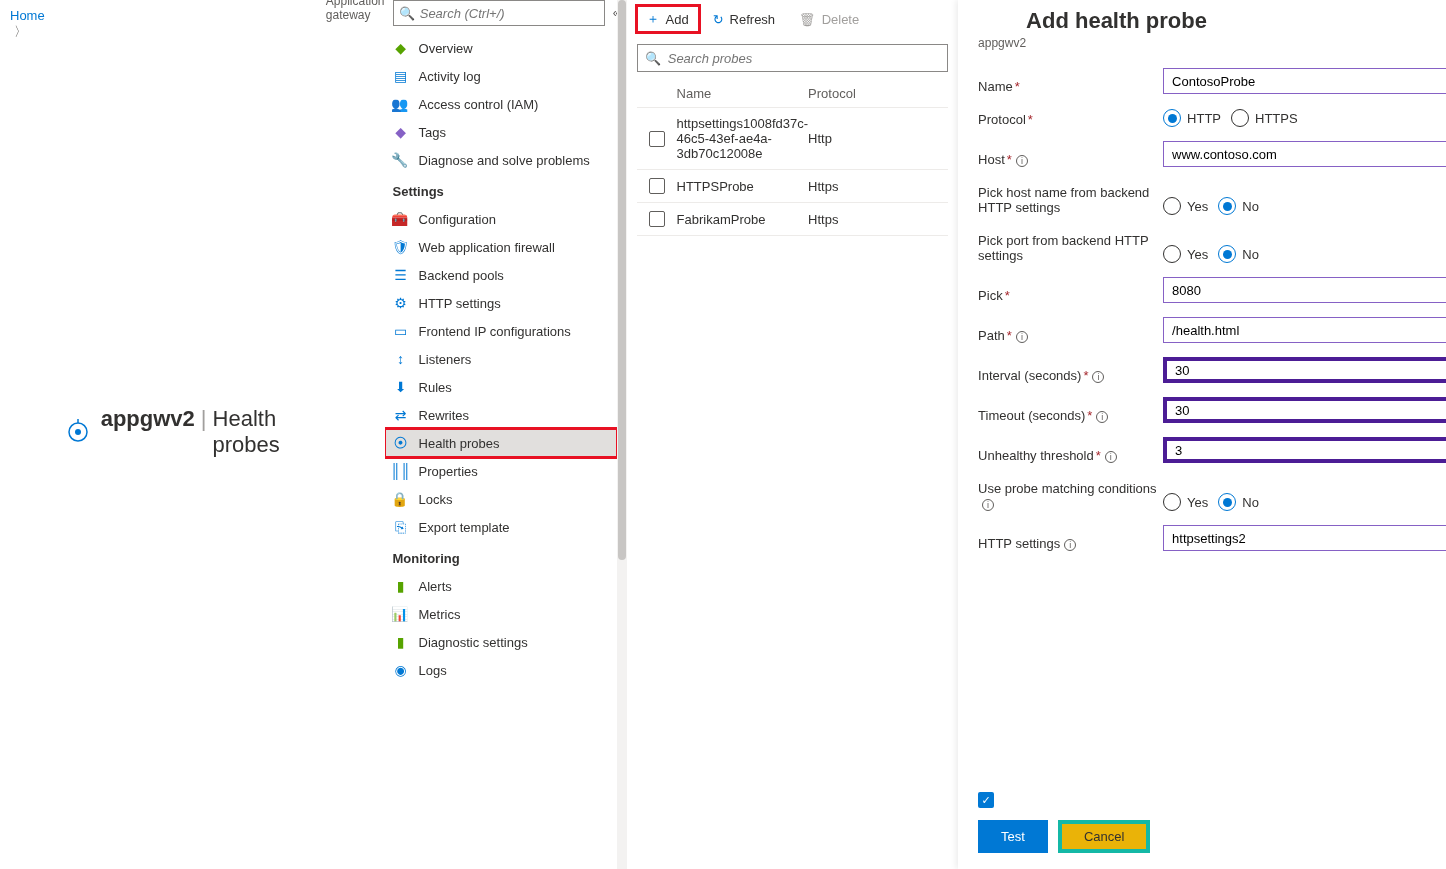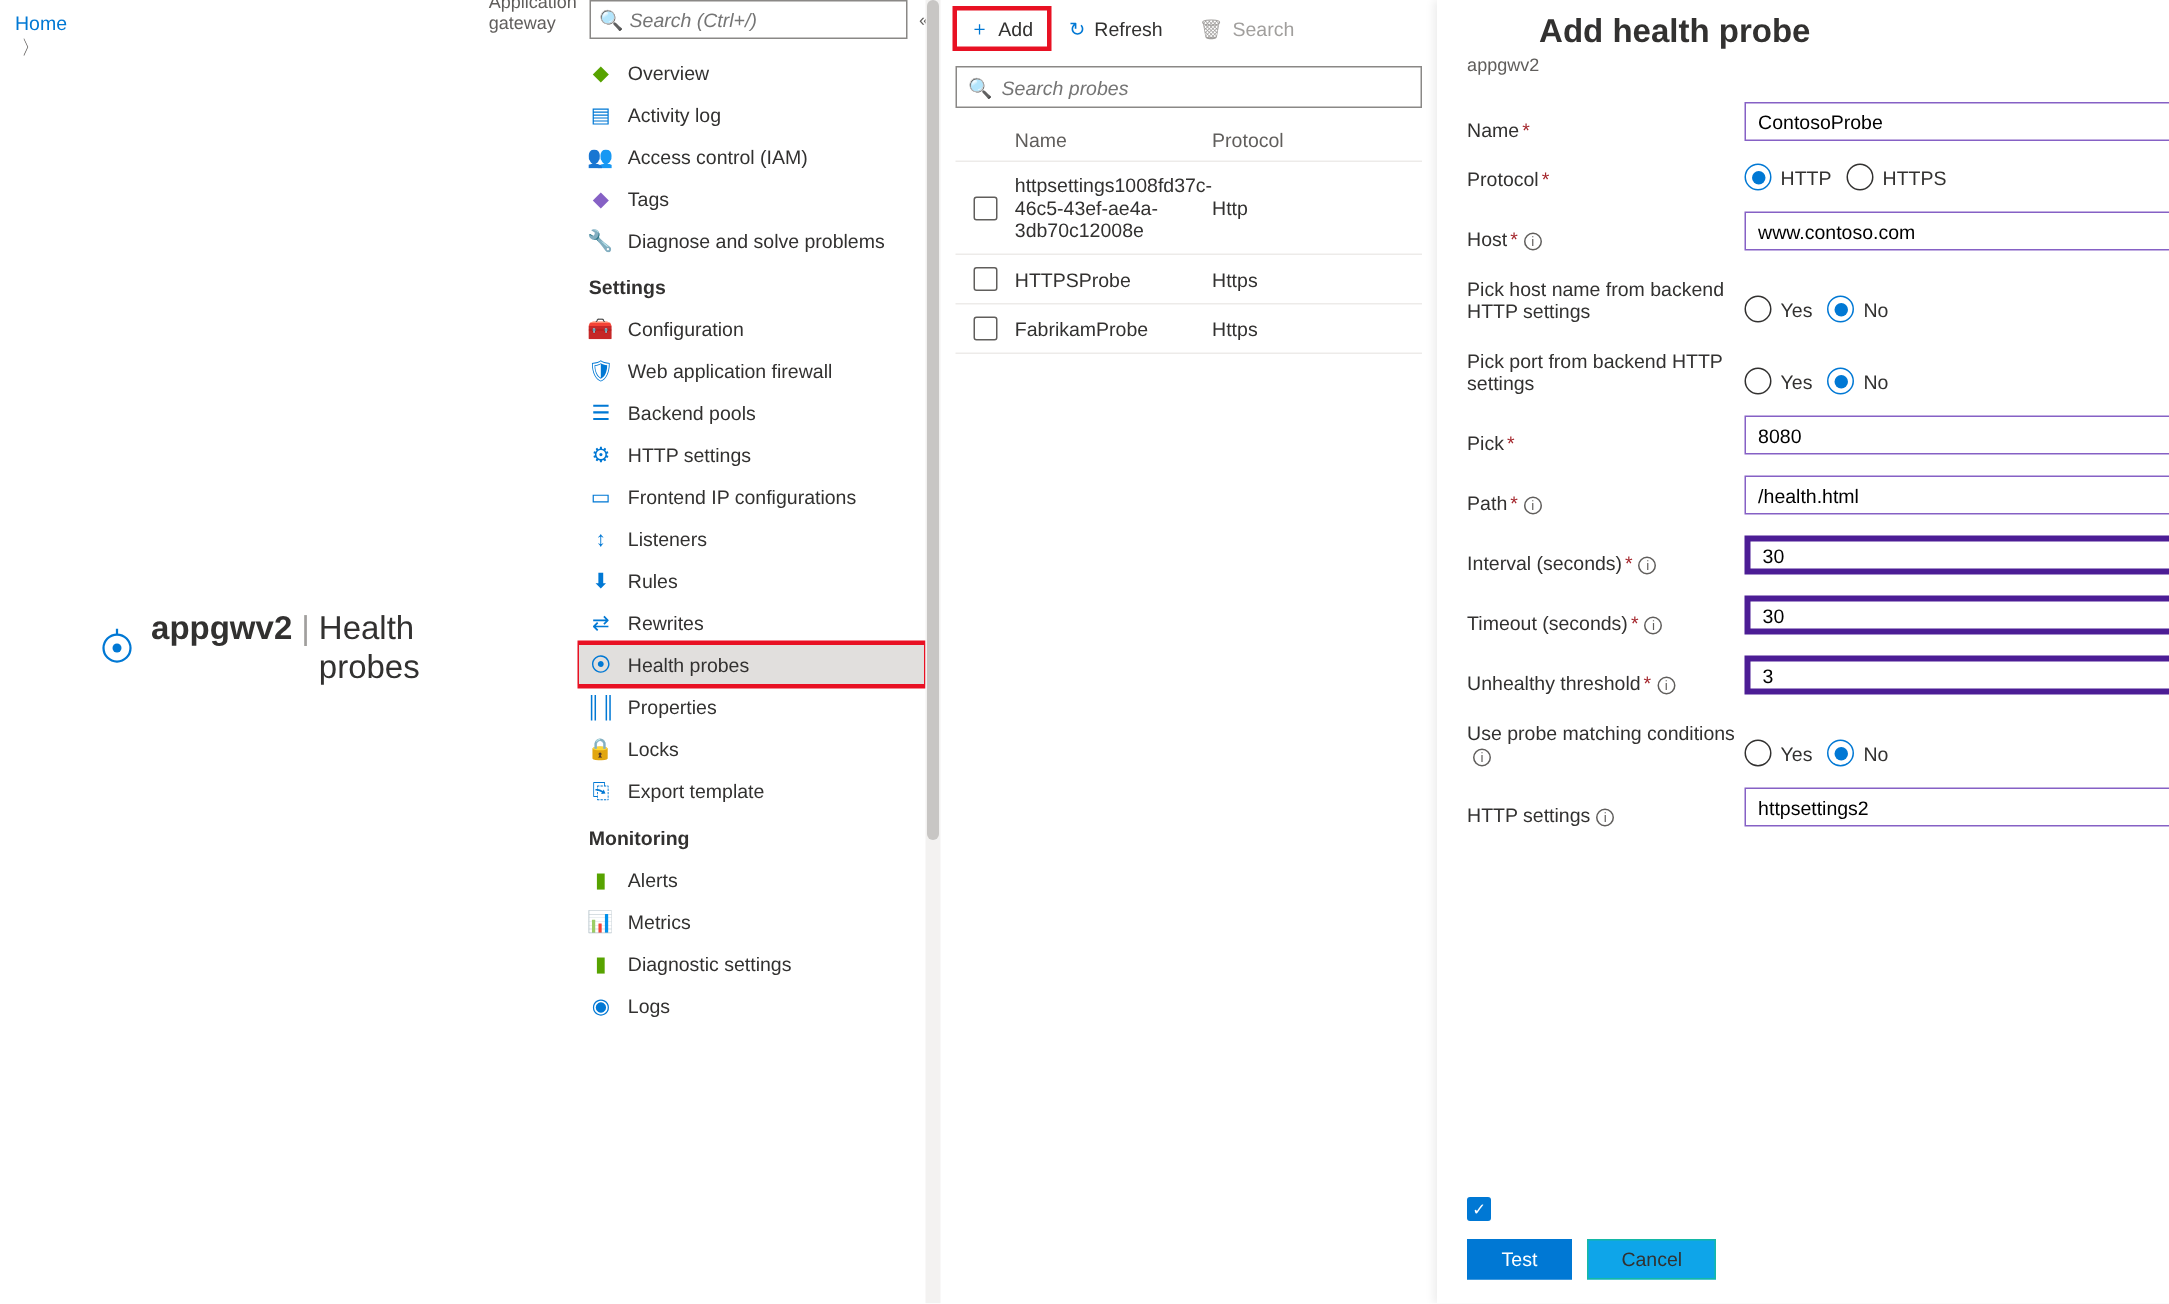--- a/index.html
+++ b/index.html
@@ -65,21 +65,21 @@
 .radio.checked .radio-circle { border-color: #0078d4; }
 .radio.checked .radio-dot { width: 9px; height: 9px; background: #0078d4; border-radius: 50%; }
 .select-wrap { position: relative; }
 .select-wrap .chev-down { position: absolute; right: 8px; top: 50%; transform: translateY(-50%); color: #605e5c; }
 .panel-footer { border-top: 0; padding: 14px 0 16px; }
 .chk-row { display: flex; align-items: center; gap: 8px; margin-bottom: 12px; }
 .chk-box { width: 16px; height: 16px; background: #0078d4; border-radius: 2px; display: flex; align-items: center; justify-content: center; color: #fff; font-size: 11px; }
 .btn-row { display: flex; gap: 10px; }
 .btn { padding: 5px 22px; font-size: 13px; cursor: pointer; }
 .btn.primary { background: #0078d4; color: #fff; border: 1px solid #0078d4; }
-.btn.secondary { background: #0ea5e9; color: #323130; border: 1px solid #14b8a6; }
+.btn.secondary { background: #eab308; color: #323130; border: 4px solid #14b8a6; }
 </style>
 </head>
 <body>
 
 <div class="root">
   <div class="breadcrumb">
     <a href="#">Home</a>
     <span class="chev">〉</span>
   </div>
 
@@ -210,21 +210,21 @@
         <div class="tbtn red-highlight">
           <span class="icon">＋</span>
           <span>Add</span>
         </div>
         <div class="tbtn">
           <span class="icon">↻</span>
           <span>Refresh</span>
         </div>
         <div class="tbtn disabled">
           <span class="icon">🗑</span>
-          <span>Search</span>
+          <span>Delete</span>
         </div>
       </div>
       <div class="probe-search">
         <span style="color:#605e5c;margin-right:6px;">🔍</span>
         <input placeholder="Search probes" style="">
       </div>
       <div class="table">
         <div class="thead">
           <div class="th col-chk"></div>
           <div class="th col-name">Name</div>

